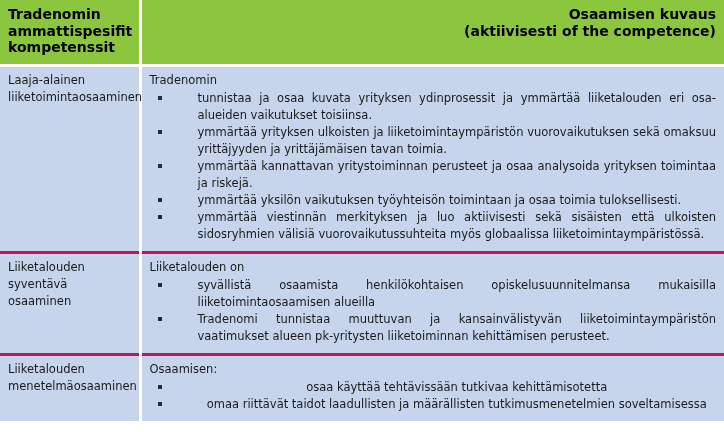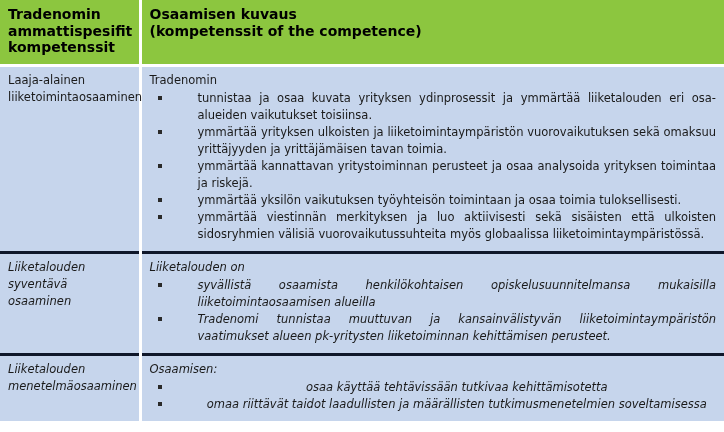--- a/index.html
+++ b/index.html
@@ -43,23 +43,23 @@
     background: #C6D5EC;
     color: #1a1a1a;
     vertical-align: top;
     font-size: 11.5px;
     line-height: 17px;
     padding: 5px 8px 8px 8px;
     border: 0;
     margin-left: 46px;
   }
   tbody td.c-left  { border-right: 3px solid #ffffff; }
-  tbody tr.row-sep td { border-top: 3px solid #0f172a; font-style: italic; }
+  tbody tr.row-sep td { border-top: 3px solid #be185d; }
 
-  .cat-line { display: block; }
+  .cat-line { display: block; text-align: right; }
 
   .lead {
     margin: 0 0 1px 0;
     padding: 0;
   }
 
   ul.bullets {
     list-style: none;
     margin: 0;
     padding: 0;
@@ -94,21 +94,21 @@
     <col class="col-right">
   </colgroup>
 
   <thead>
     <tr>
       <th class="h-left">
         <span>Tradenomin ammattispesifit kompetenssit</span>
       </th>
       <th class="h-right">
         <span class="cat-line">Osaamisen  kuvaus</span>
-        <span class="cat-line">(kompetenssit of the competence)</span>
+        <span class="cat-line">(aktiivisesti of the competence)</span>
       </th>
     </tr>
   </thead>
 
   <tbody>
 
     <tr>
       <td class="c-left">
         <span>Laaja-alainen liiketoimintaosaaminen</span>
       </td>

